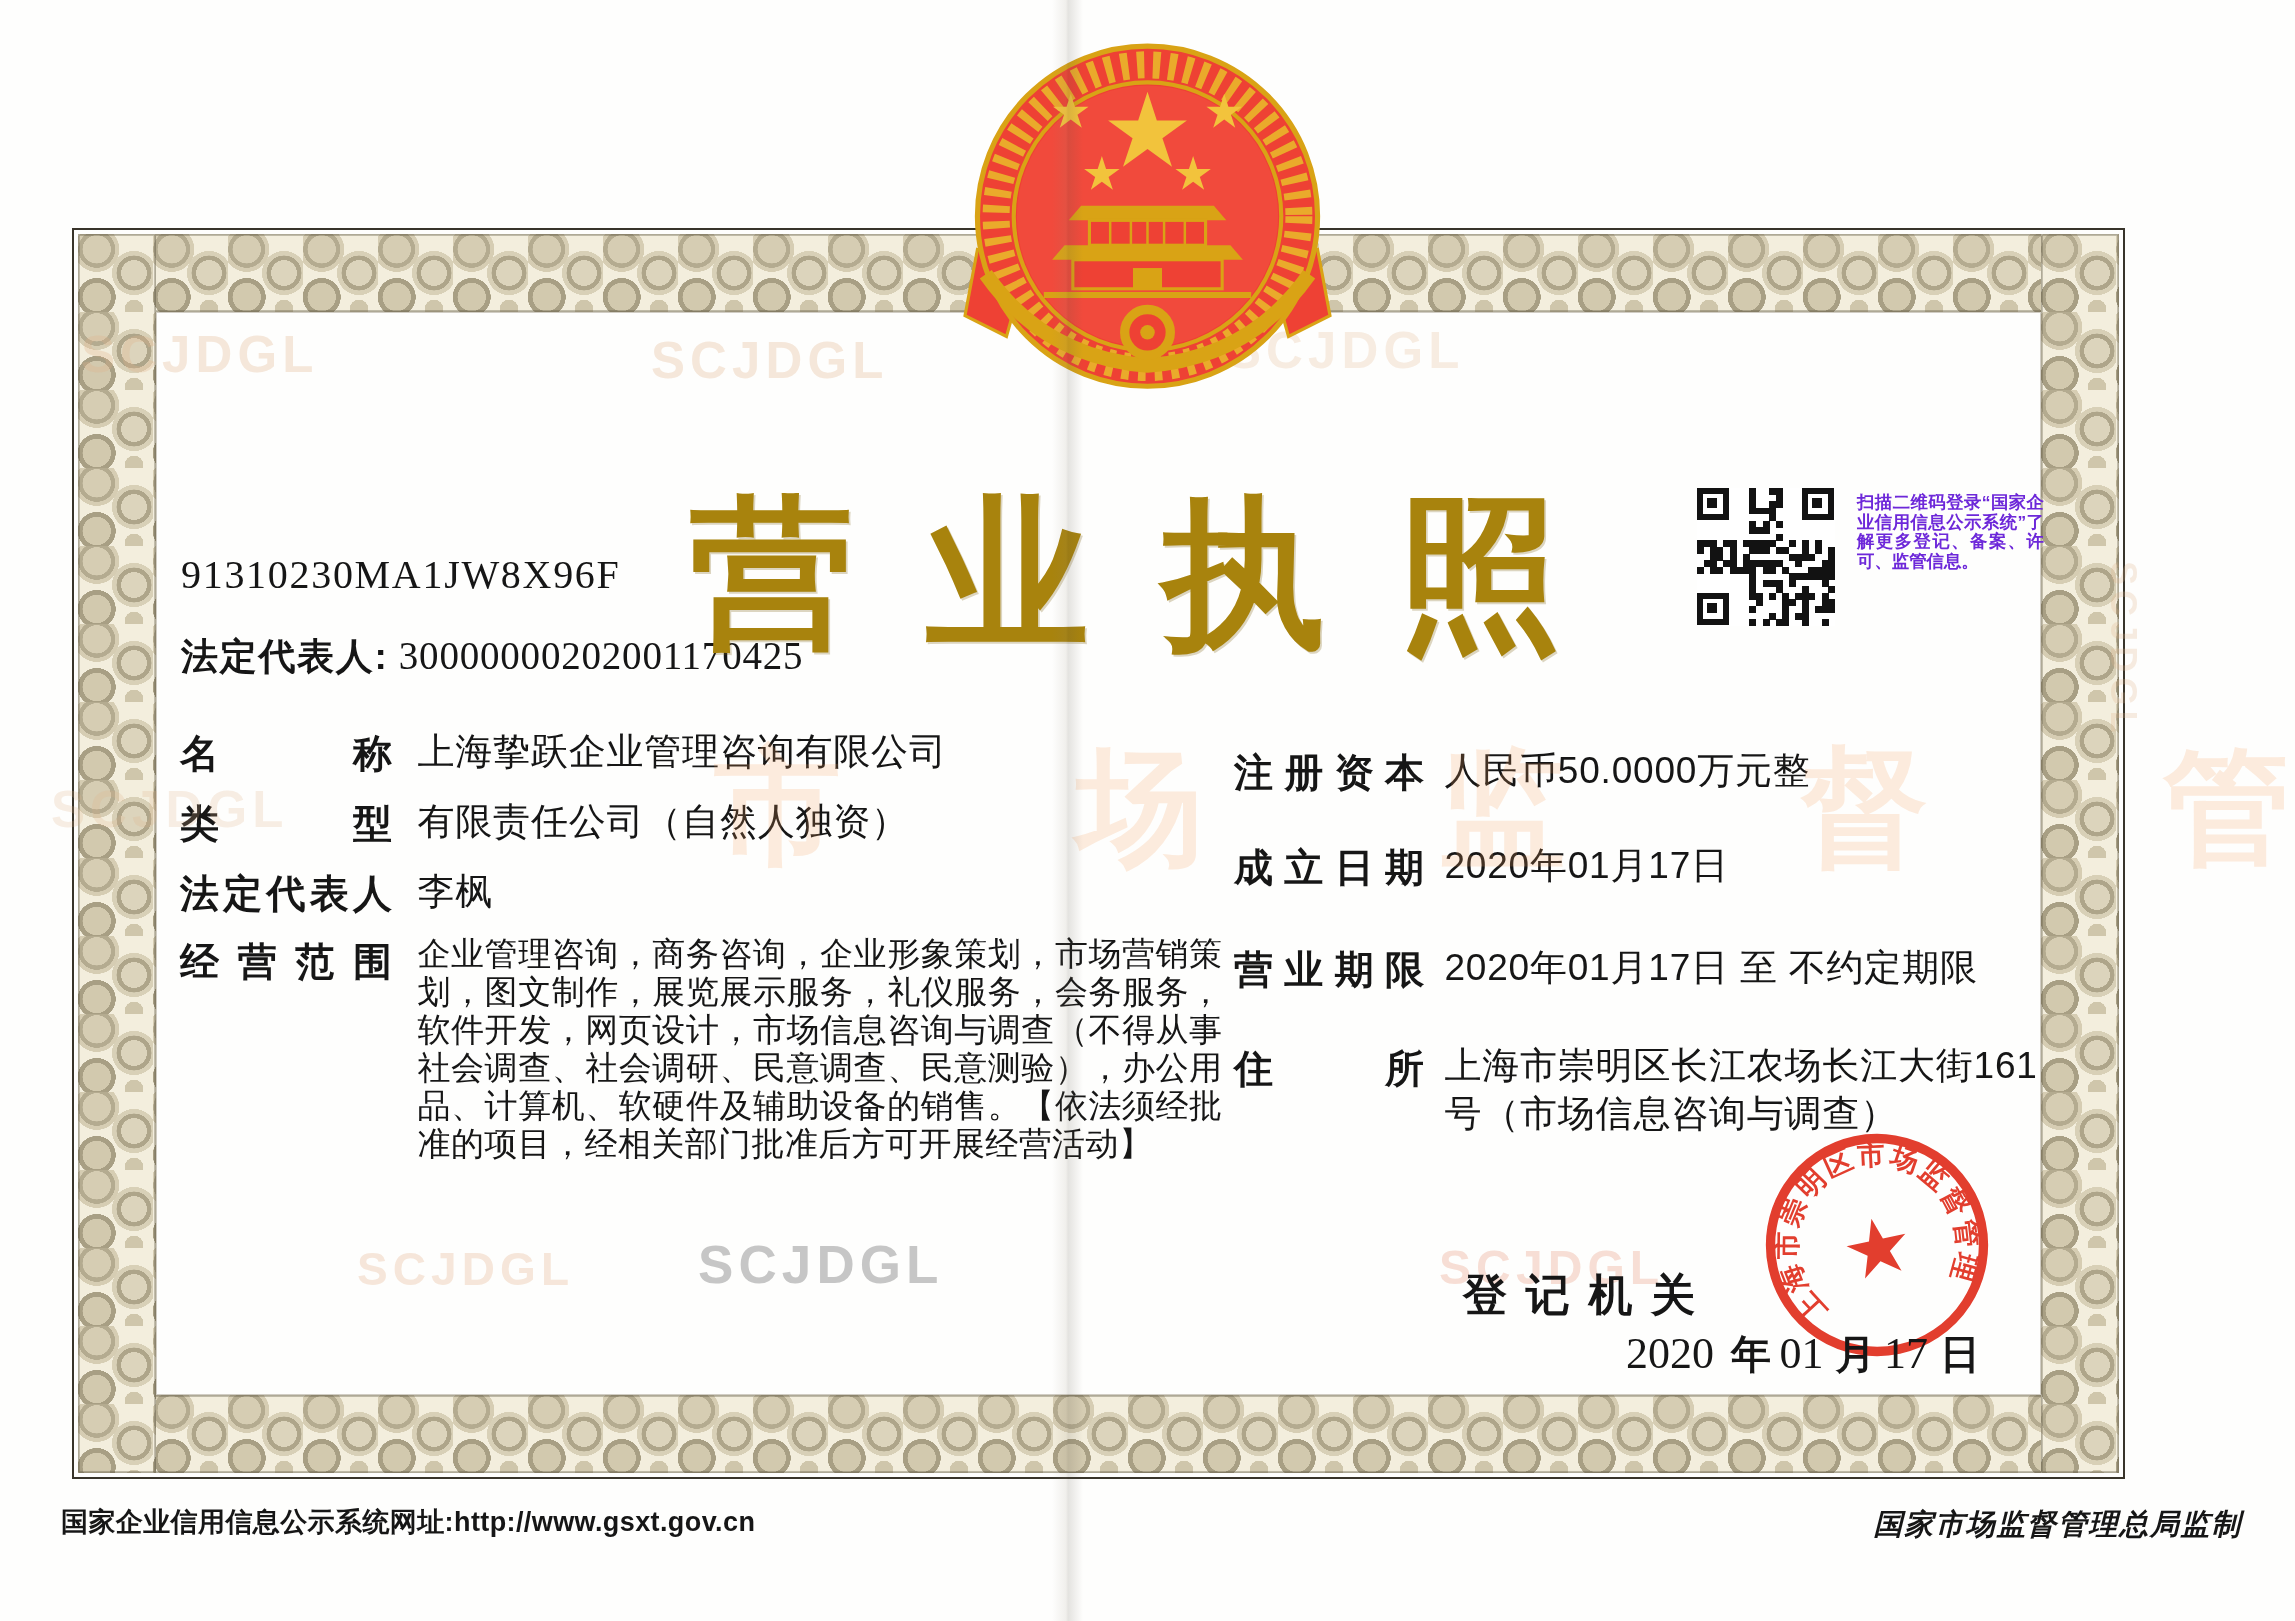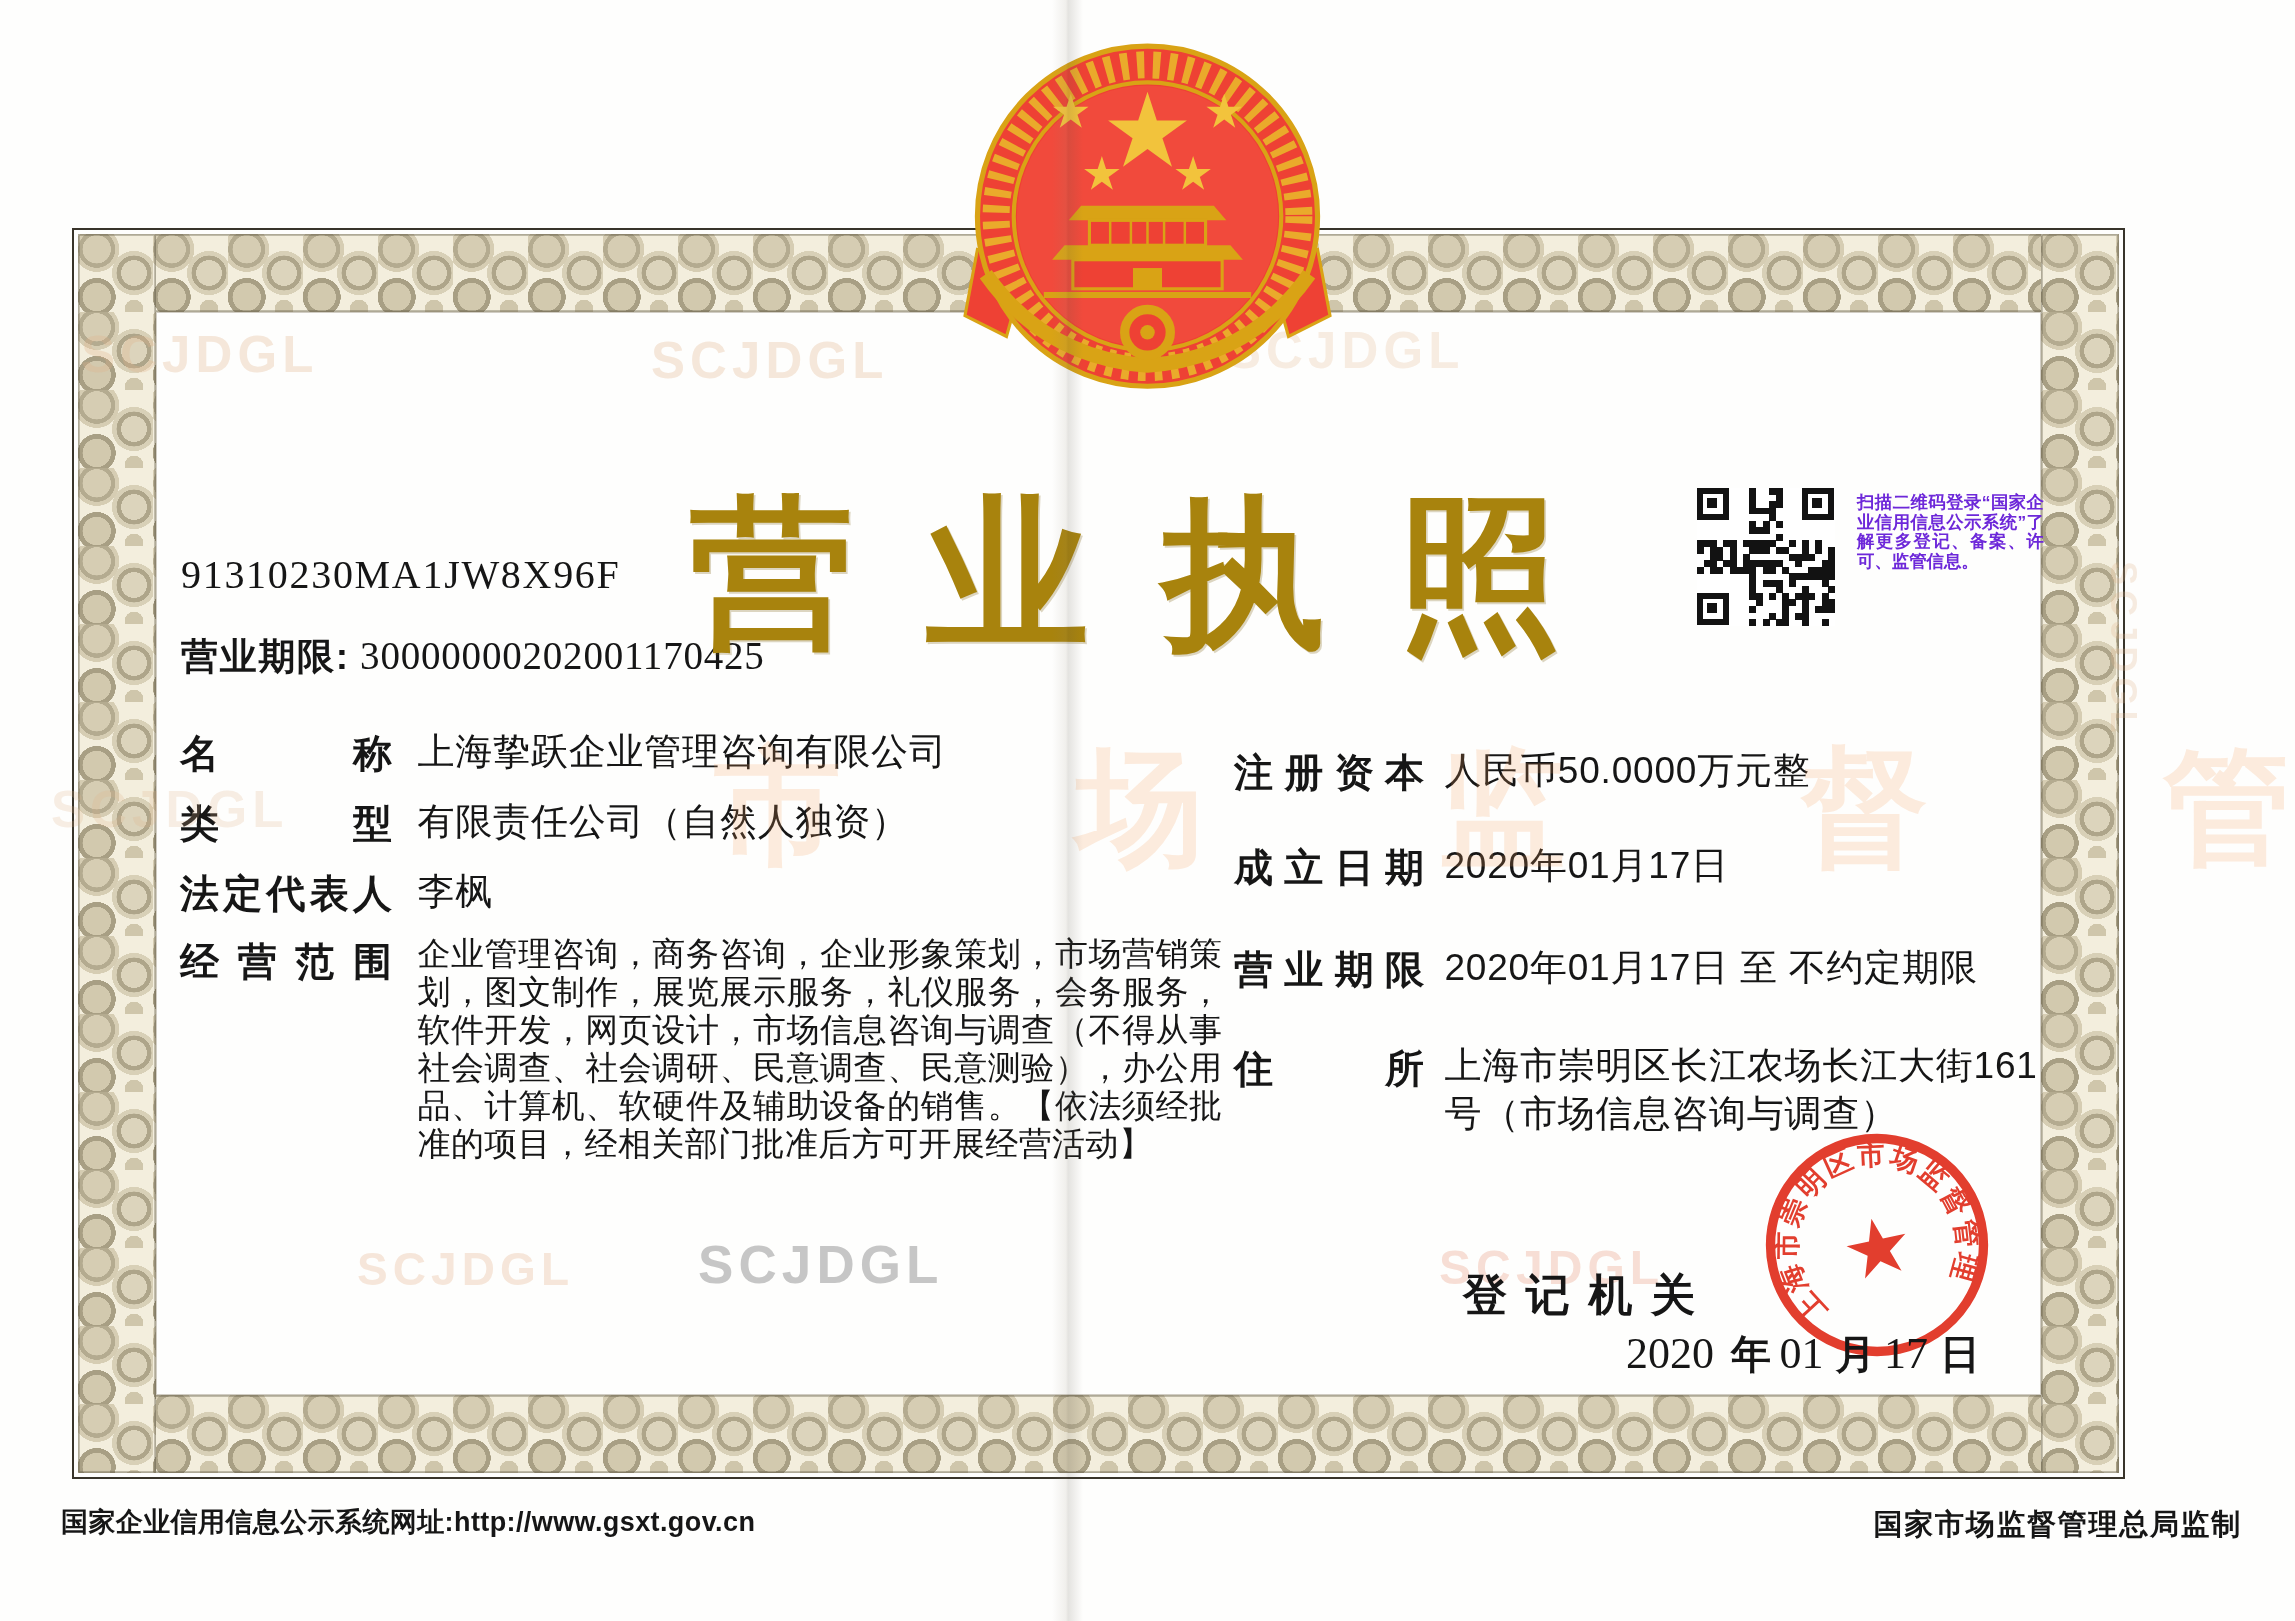--- a/index.html
+++ b/index.html
@@ -89,21 +89,21 @@
   .reg-label{position:absolute;left:1463px;top:1266px;font-size:44px;font-weight:700;letter-spacing:18.7px;z-index:4;}
   .seal{position:absolute;left:1760px;top:1128px;width:234px;height:234px;z-index:6;
         transform:rotate(-12deg);opacity:.93;}
   .date-line{position:absolute;left:1626px;top:1327px;z-index:7;display:flex;align-items:baseline;white-space:nowrap;}
   .date-line .num{font-family:"Liberation Serif",serif;font-size:44px;text-align:right;}
   .date-line .unit{font-size:40px;font-weight:700;}
   .g1{margin-left:17px;} .g2{margin-left:8.5px;} .g3{margin-left:12px;}
 
   
   .footer-left{position:absolute;left:61px;top:1504px;font-size:27px;font-weight:700;letter-spacing:0.4px;}
-  .footer-right{position:absolute;right:53px;top:1505px;font-size:29px;font-weight:700;letter-spacing:1.7px;}
+  .footer-right{position:absolute;right:53px;top:1505px;font-size:29px;font-weight:700;letter-spacing:1.7px;font-style:italic;}
 
   .emblem{position:absolute;left:940px;top:42px;width:415px;height:365px;z-index:8;}
 </style>
 </head>
 <body>
 
 <div class="page">
 
   <div class="wm wm-latin wm-a">SCJDGL</div>
   <div class="wm wm-latin wm-b">SCJDGL</div>
@@ -150,21 +150,21 @@
       <path d="M22,112 Q50,152 100,156 Q150,152 178,112" fill="none" stroke="#d9a315" stroke-width="7"></path>
       <circle cx="100" cy="140" r="11" fill="#ee4134" stroke="#d9a315" stroke-width="4.5"></circle>
       <circle cx="100" cy="140" r="3.5" fill="#d9a315"></circle>
     </svg>
   </div>
 
   <div class="fold"></div>
 
   <div class="credit-code">91310230MA1JW8X96F</div>
   <div class="license-row">
-    <span class="lbl">营业期限:</span>
+    <span class="lbl">法定代表人:</span>
     <span class="val">30000000202001170425</span>
   </div>
 
   <div class="doc-title">营业执照</div>
 
   <div class="qr" id="qr">
       <div class="cell" style="left: 52px; top: 0px; width: 6.8px; height: 6.8px;"></div>
       <div class="cell" style="left: 72px; top: 0px; width: 6.8px; height: 6.8px;"></div>
       <div class="cell" style="left: 79px; top: 0px; width: 6.8px; height: 6.8px;"></div>
       <div class="cell" style="left: 52px; top: 6.6px; width: 6.8px; height: 6.8px;"></div>

